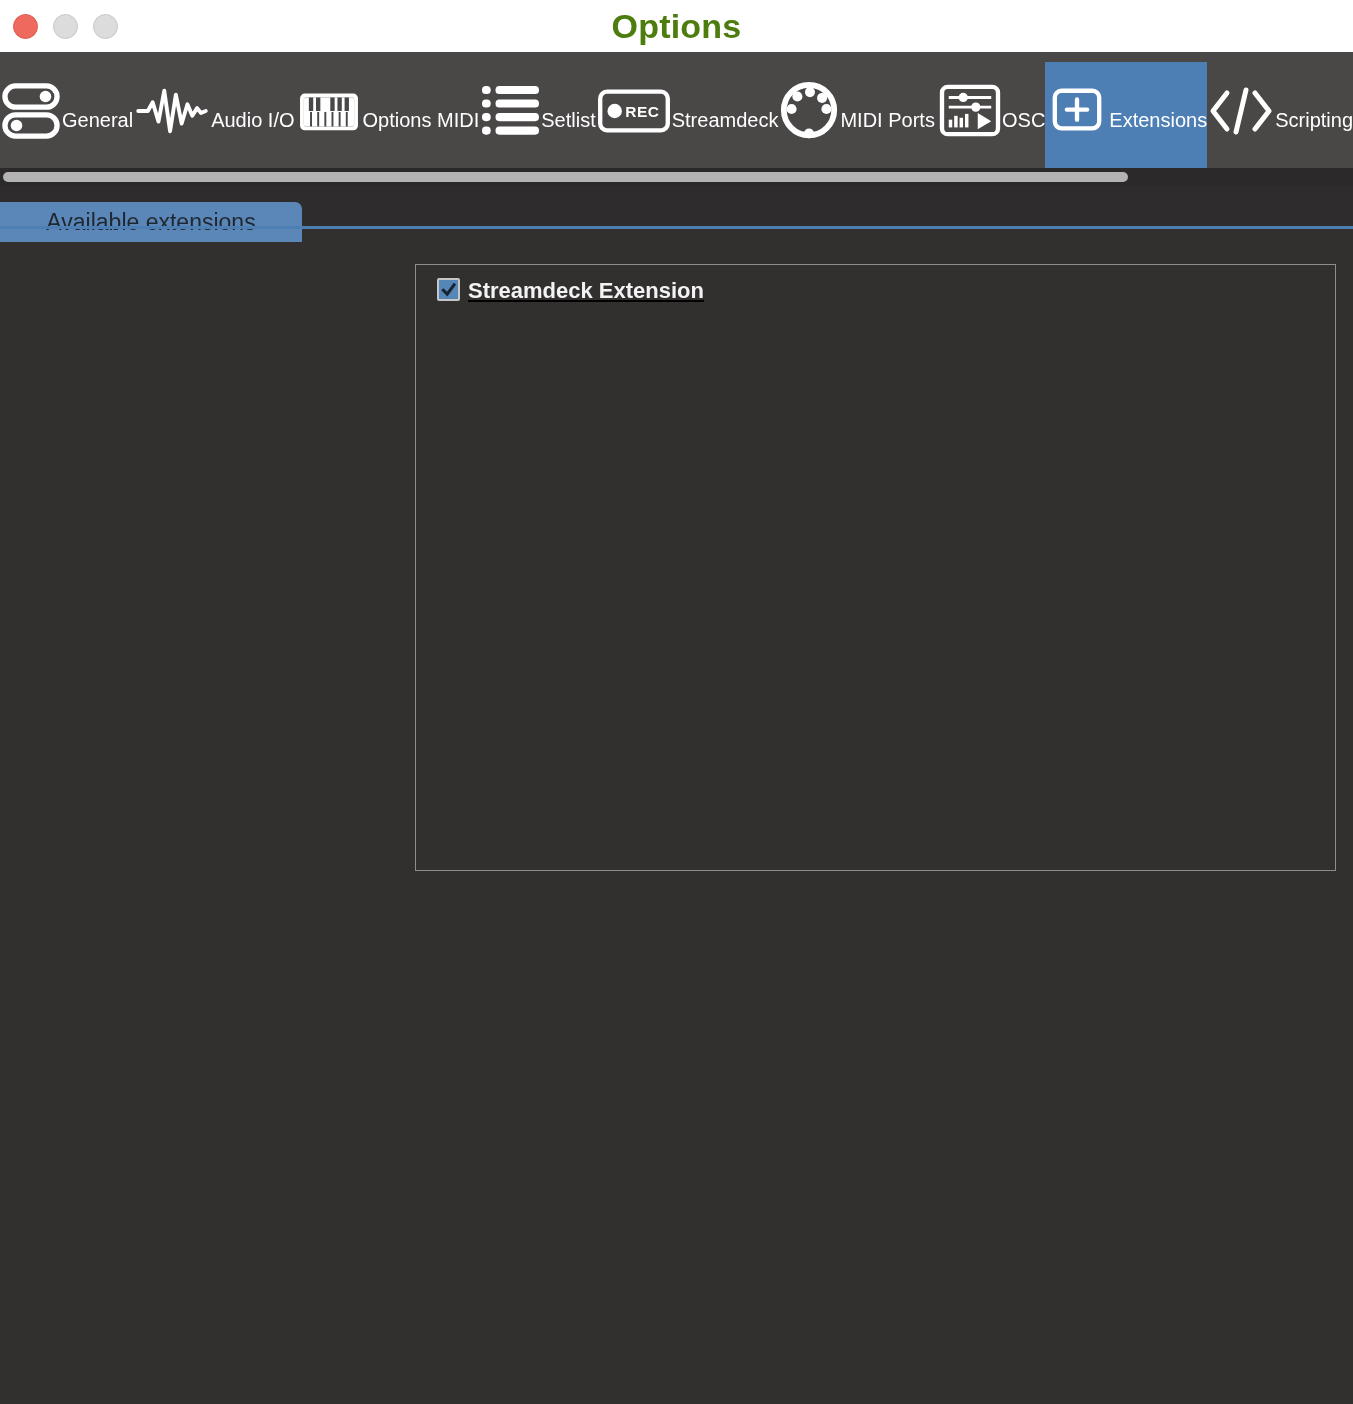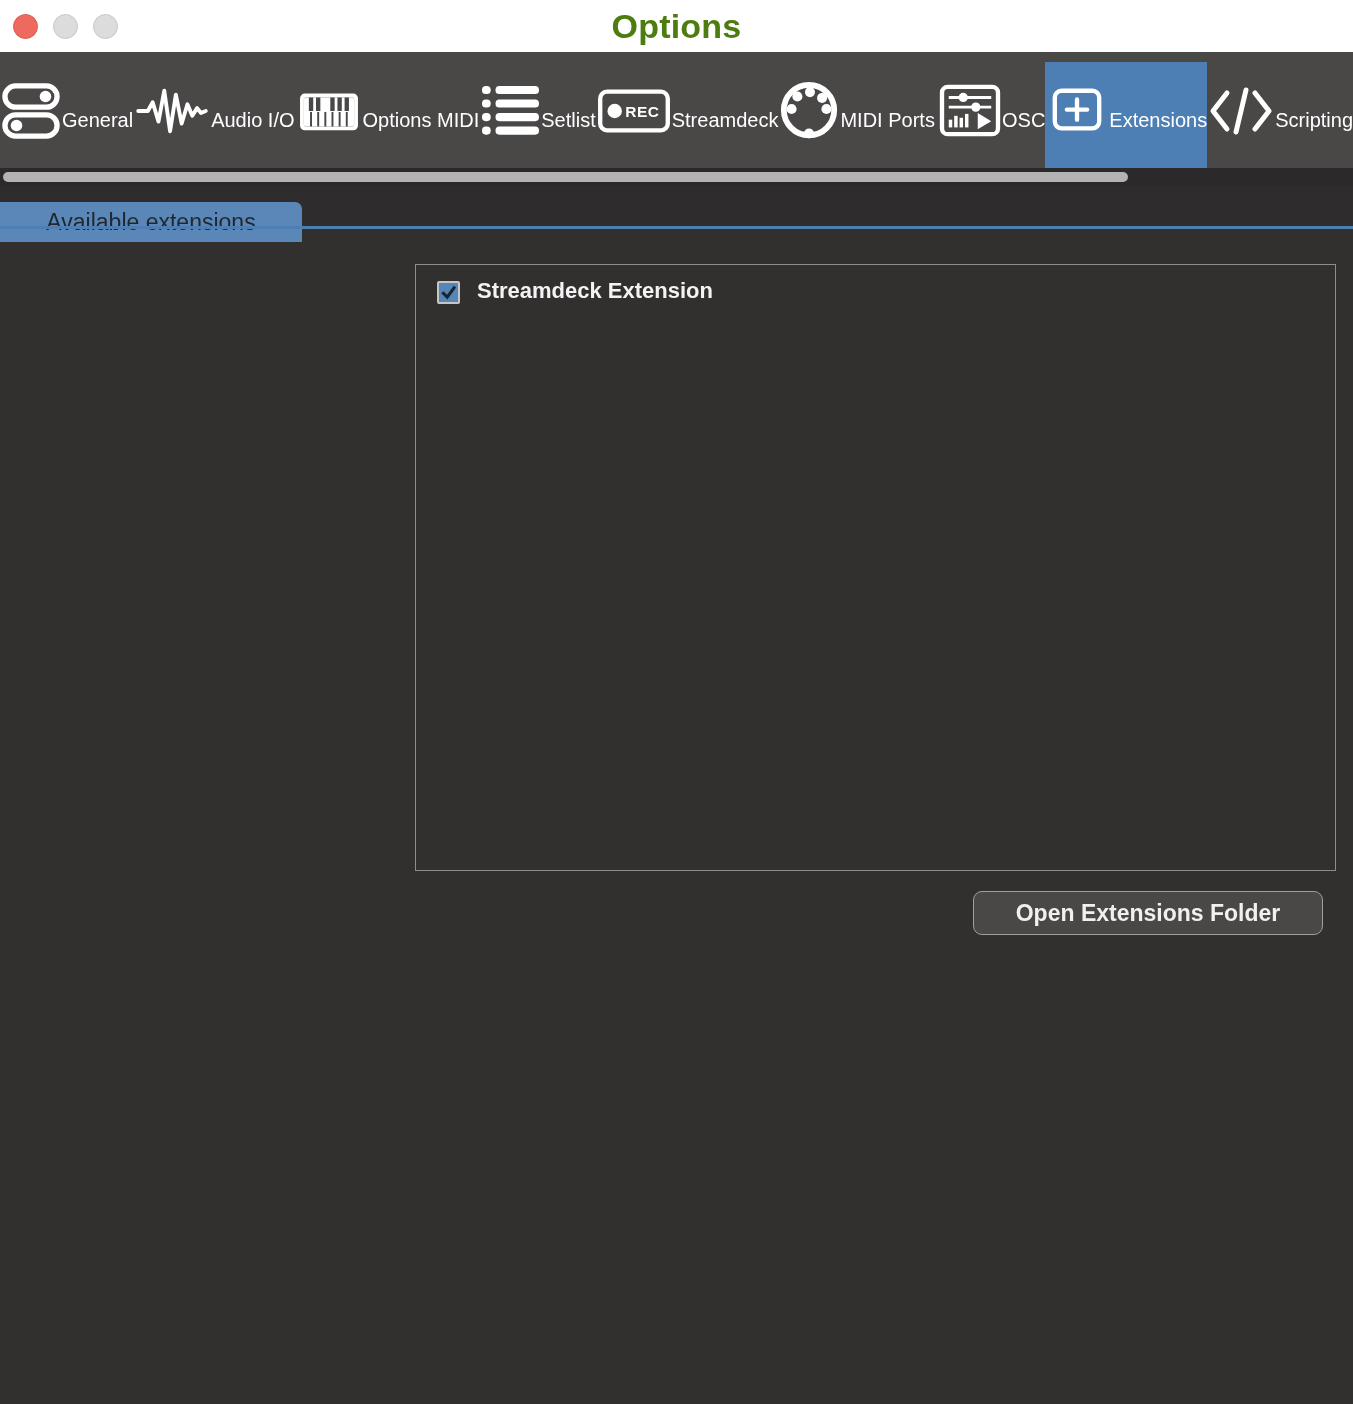--- a/index.html
+++ b/index.html
@@ -100,23 +100,24 @@
     position: absolute; left: 0; top: 229px;
     width: 100%; height: 1175px;
   }
   .ext-panel {
     position: absolute; left: 415px; top: 35px;
     width: 921px; height: 607px;
     border: 1px solid #8d8d8d;
     background: #322f2f;
   }
   .ext-row {
-    display: flex; align-items: flex-end;
+    display: flex; align-items: flex-start;
     padding: 13px 0 0 21px;
-    gap: 17px;
+    gap: 8px;
+    text-decoration: underline;
   }
   .checkbox {
     width: 23px; height: 23px;
     background: #5586b8;
     border: 2px solid #c6c6c6;
     border-radius: 2px;
     display: flex; align-items: center; justify-content: center;
     cursor: default;
   }
   .ext-name {
@@ -308,17 +309,16 @@
       <div class="ext-row">
         <span class="checkbox">
           <svg width="17" height="17" viewBox="0 0 20 20">
             <path d="M4 11 L8.5 15.5 L16.5 4.5" fill="none" stroke="#18242f" stroke-width="3.6" stroke-linecap="square"></path>
           </svg>
         </span>
         <span class="ext-name">Streamdeck Extension</span>
       </div>
     </div>
 
-    <div class="open-folder-btn">Open Extensions Folder</div>
 
   </div>
 
 </div>
 
 </body></html>

